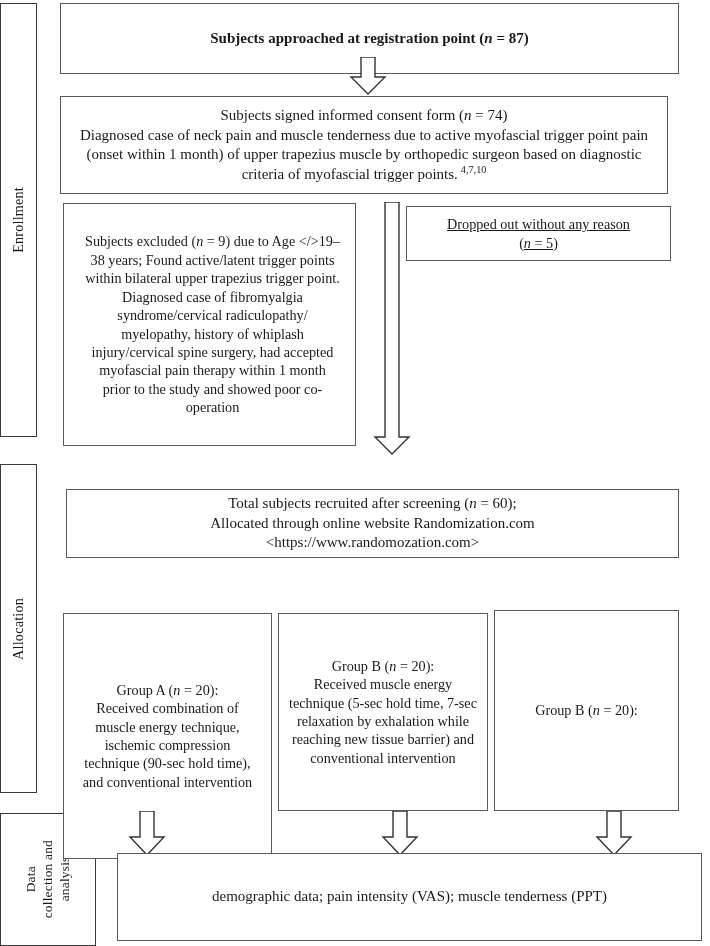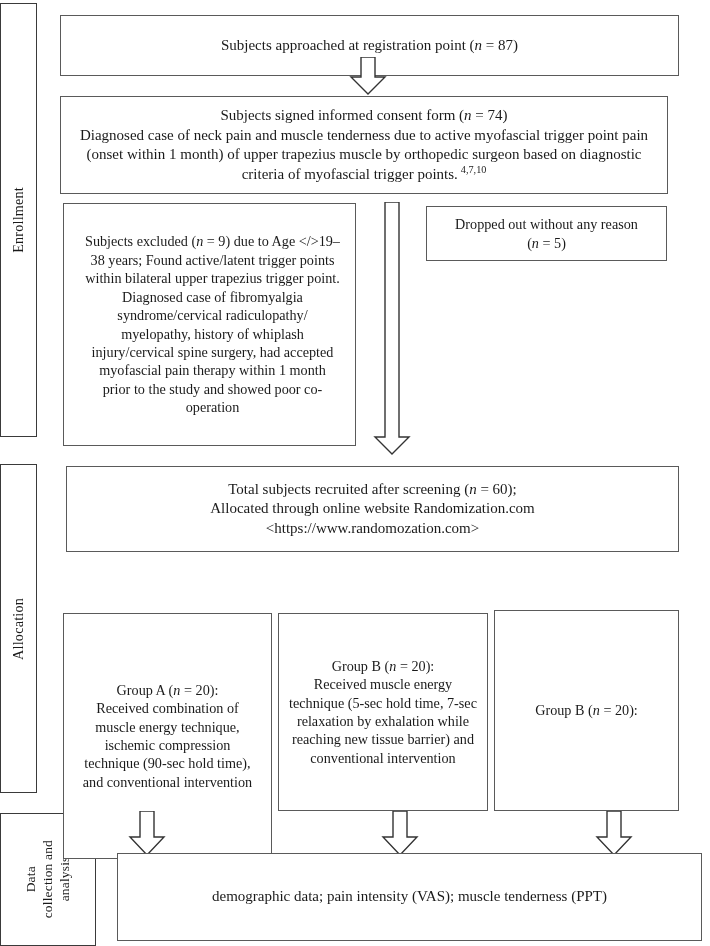--- a/index.html
+++ b/index.html
@@ -77,21 +77,21 @@
   <div class="stage-box" style="left:0px; top:464px; width:37px; height:329px;">
     <div class="stage-label f14">Allocation</div>
   </div>
 
   <div class="stage-box" style="left:0px; top:813px; width:96px; height:133px;">
     <div class="stage-label f13">Data
 collection and
 analysis</div>
   </div>
 
-  <div class="box f15" style="left:60px; top:15px; width:619px; height:61px;">
+  <div class="box f15" style="left:60px; top:3px; width:619px; height:71px;font-weight:bold;">
     <div class="txt">Subjects approached at registration point (<i class="v">n</i> = 87)</div>
   </div>
 
   <div class="arrow" style="left:349px; top:57px;">
     <svg width="38" height="39" viewBox="0 0 38 39">
       <polygon points="12,0 26,0 26,20 36,20 19,37 2,20 12,20" fill="#ffffff" stroke="#333333" stroke-width="1.4"></polygon>
     </svg>
   </div>
 
   <div class="box f15" style="left:60px; top:96px; width:608px; height:98px;">
@@ -104,28 +104,28 @@
   <div class="box f14" style="left:63px; top:203px; width:293px; height:243px;padding-left:6px;">
     <div class="txt" style="padding:2px 14px;">Subjects excluded (<i class="v">n</i> = 9) due to Age &lt;/&gt;19–38 years; Found active/latent trigger points within bilateral upper trapezius trigger point. Diagnosed case of fibromyalgia syndrome/cervical radiculopathy/ myelopathy, history of whiplash injury/cervical spine surgery, had accepted myofascial pain therapy within 1 month prior to the study and showed poor co-operation</div>
   </div>
 
   <div class="arrow" style="left:373px; top:202px;">
     <svg width="38" height="254" viewBox="0 0 38 254">
       <polygon points="12,0 26,0 26,235 36,235 19,252 2,235 12,235" fill="#ffffff" stroke="#333333" stroke-width="1.4"></polygon>
     </svg>
   </div>
 
-  <div class="box f14" style="left:426px; top:206px; width:241px; height:55px;">
+  <div class="box f14" style="left:406px; top:206px; width:265px; height:55px;text-decoration:underline;">
     <div class="txt">
       <span class="nowrapline">Dropped out without any reason</span>
       <span class="nowrapline">(<i class="v">n</i> = 5)</span>
     </div>
   </div>
 
-  <div class="box f15" style="left:66px; top:466px; width:613px; height:86px;">
+  <div class="box f15" style="left:66px; top:489px; width:613px; height:69px;">
     <div class="txt">
       <span class="nowrapline">Total subjects recruited after screening (<i class="v">n</i> = 60);</span>
       <span class="nowrapline">Allocated through online website Randomization.com</span>
       <span class="nowrapline">&lt;https://www.randomozation.com&gt;</span>
     </div>
   </div>
 
   <div class="box f14" style="left:63px; top:613px; width:209px; height:246px;">
     <div class="txt" style="padding:2px 12px;">
       <span class="nowrapline">Group A (<i class="v">n</i> = 20):</span>

